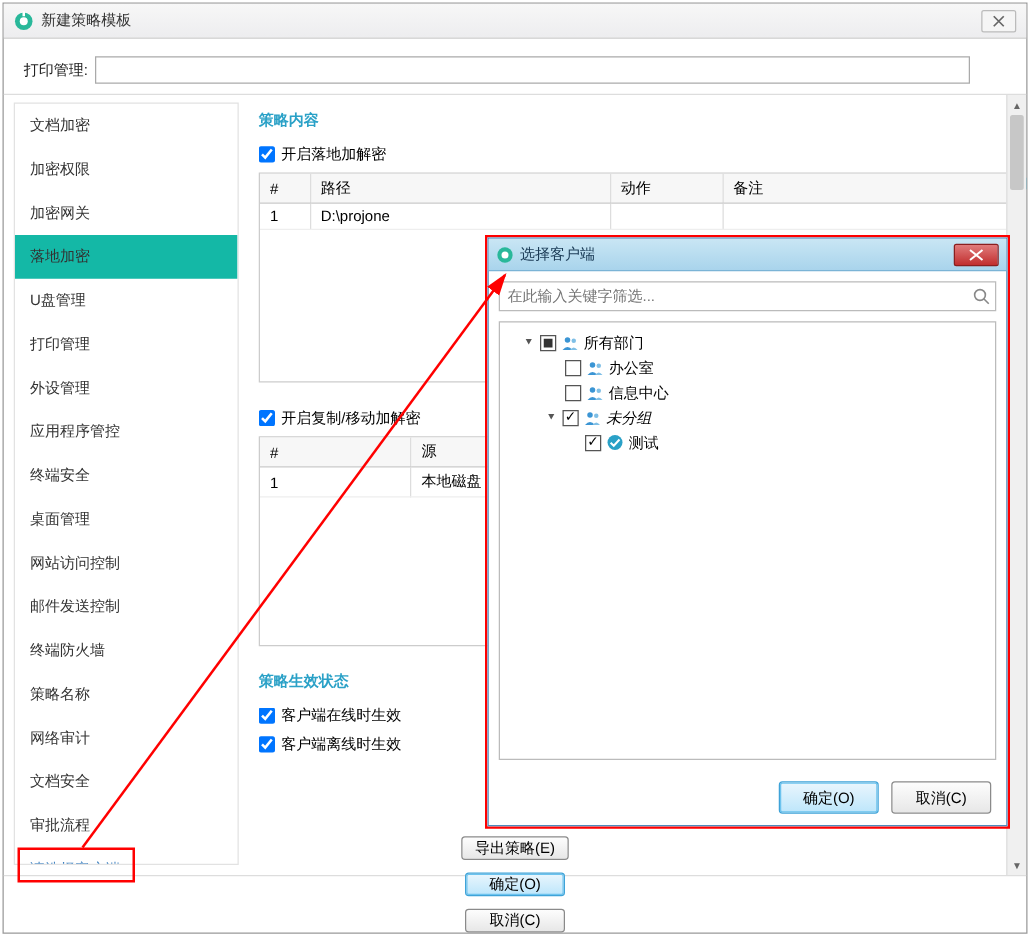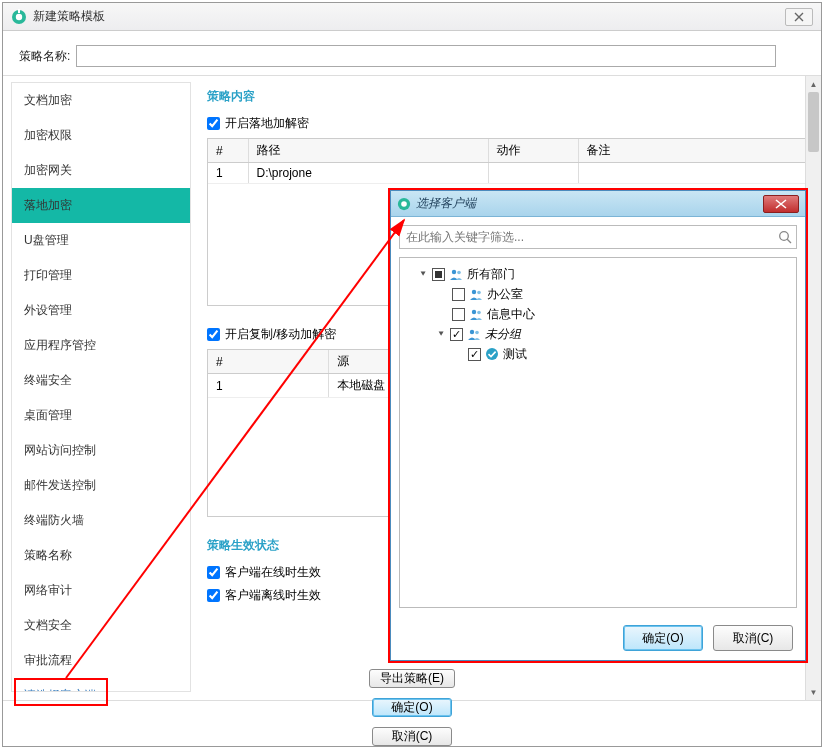--- a/index.html
+++ b/index.html
@@ -48,21 +48,21 @@
 .main-scroll .arrow.down { bottom: 0; }
 
 .footer { height: 46px; border-top: 1px solid #ddd; display: flex; align-items: center; justify-content: flex-end; padding: 0 18px; gap: 10px; flex-direction: column; }
 .btn { height: 26px; min-width: 80px; border: 1px solid #8a8a8a; border-radius: 3px; background: linear-gradient(#fdfdfd,#e7e7e7); padding: 0 10px; cursor: pointer; }
 .btn.primary { border: 1px solid #3fa3d8; background: linear-gradient(#eaf6fd,#bde6fb); box-shadow: 0 0 0 1px #6cc3ee inset; }
 
 
 .subdlg-border { position: absolute; border: 2px solid #ff0000; z-index: 30; }
 .subdlg-border.outer { left: 388px; top: 188px; width: 420px; height: 475px; }
 .subdlg { position: absolute; left: 390px; top: 190px; width: 416px; height: 471px; border: 1px solid #4b8bbd; background: #fff; z-index: 40; display: flex; flex-direction: column; }
-.sub-title { height: 26px; background: linear-gradient(#c9e6f4,#a9d4ec); border-bottom: 1px solid #7bb4d6; display: flex; align-items: center; padding: 0 6px; font-style: italic; }
+.sub-title { height: 26px; background: linear-gradient(#c9e6f4,#a9d4ec); border-bottom: 1px solid #7bb4d6; display: flex; align-items: center; padding: 0 6px; }
 .sub-title .app-icon { width: 14px; height: 14px; margin-right: 5px; }
 .sub-title .t { flex: 1; color: #1a3a55; }
 .sub-close { width: 36px; height: 18px; background: linear-gradient(#e07b7b,#c12e2e); border: 1px solid #8a1f1f; border-radius: 2px; display: flex; align-items: center; justify-content: center; }
 .sub-close svg { width: 12px; height: 10px; }
 
 .search-row { padding: 8px; }
 .search-row input { width: 100%; height: 24px; border: 1px solid #bbb; padding: 0 22px 0 6px; color: #999; background: #fff; }
 .search-wrap { position: relative; }
 .search-wrap .mag { position: absolute; right: 5px; top: 5px; width: 14px; height: 14px; }
 
@@ -105,21 +105,21 @@
     </span>
     <span class="title">新建策略模板</span>
     <span class="win-close">
       <svg viewBox="0 0 10 10">
           <path d="M1 1 L9 9 M9 1 L1 9" stroke="#666" stroke-width="1.4"></path>
         </svg>
     </span>
   </div>
 
   <div class="name-row">
-    <label>策略名称:</label>
+    <label>打印管理:</label>
     <input type="text" style="">
   </div>
 
   <div class="body">
     <div class="sidebar">
       <div class="sidebar-item">文档加密</div>
       <div class="sidebar-item">加密权限</div>
       <div class="sidebar-item">加密网关</div>
       <div class="sidebar-item selected">落地加密</div>
       <div class="sidebar-item">U盘管理</div>

